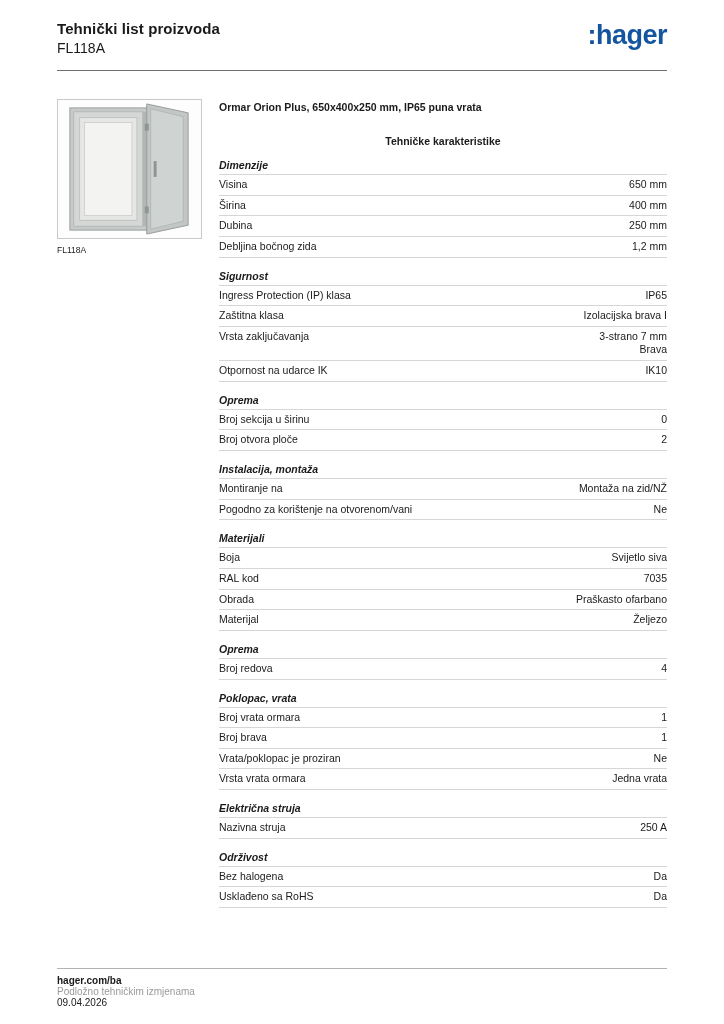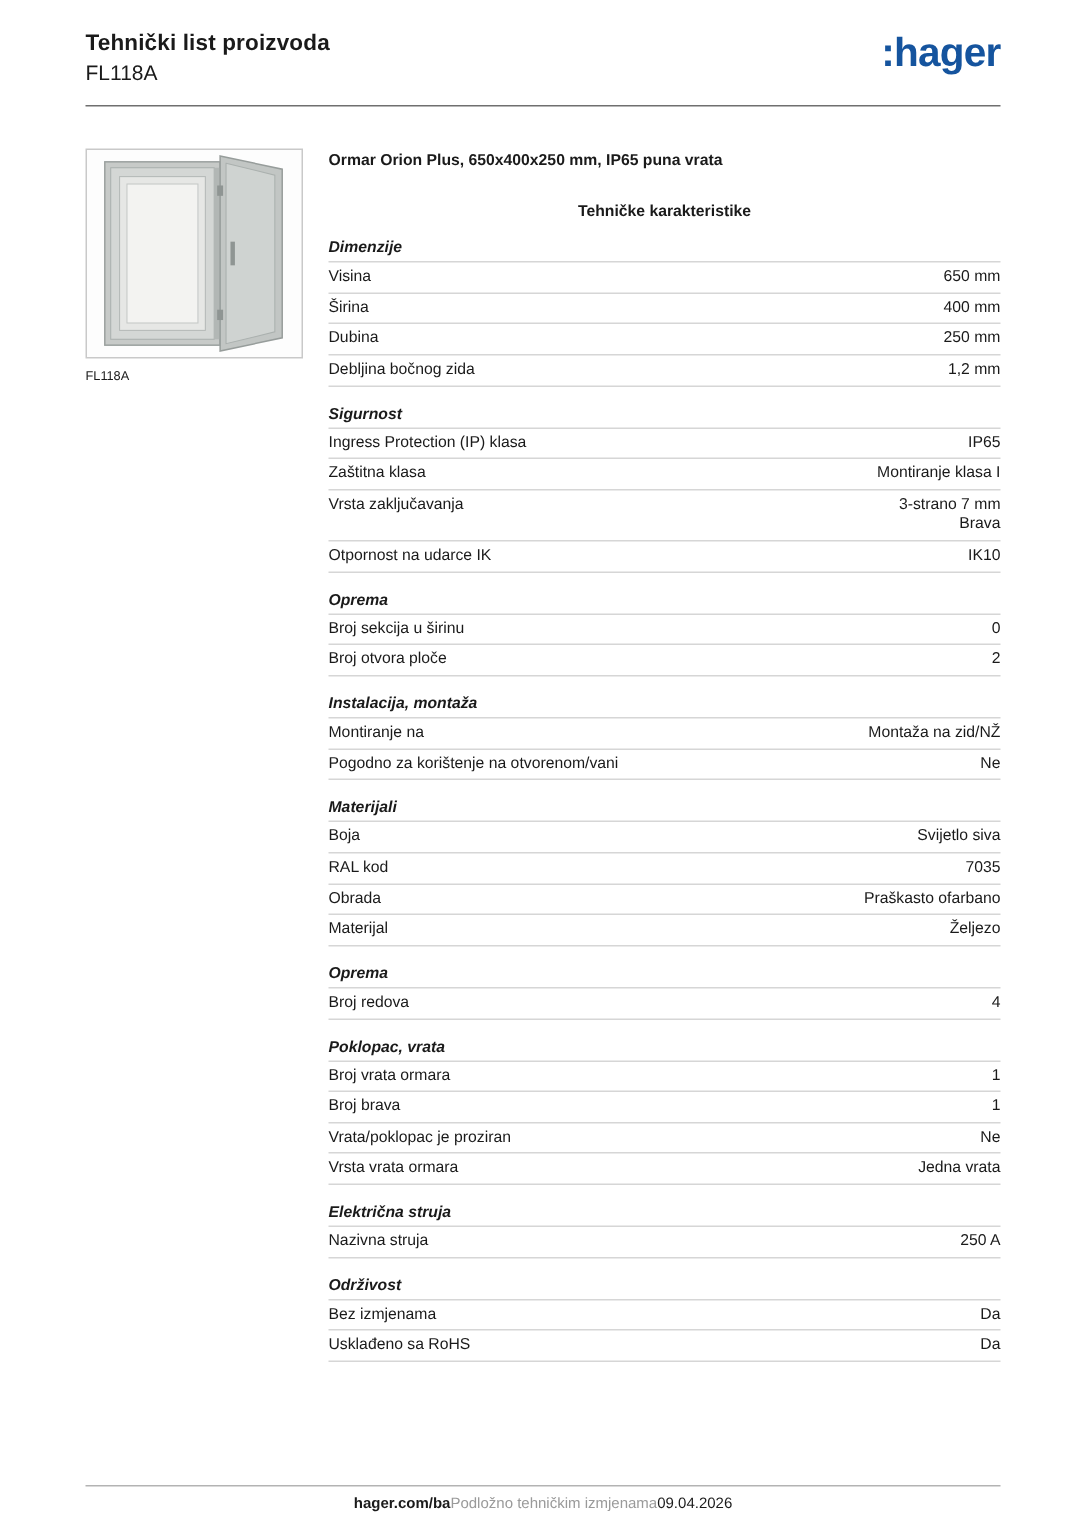--- a/index.html
+++ b/index.html
@@ -46,22 +46,23 @@
     font-size:10.5px; line-height:1.3;
   }
   .row .label { text-align:center; padding-right:10px; }
   .row .value { text-align:right; white-space:pre-line; max-width:48%; }
 
   
   .footer {
     position:absolute; left:57px; right:57px; bottom:16px;
     border-top:1px solid #b3b3b3;
     padding-top:6px;
-    display:flex; justify-content:center; align-items:baseline;
+    display:flex; justify-content:space-between; align-items:baseline;
     font-size:10px;
+    flex-direction:column;
   }
   .footer .site { font-weight:bold; }
   .footer .note { color:#9a9a9a; }
   .footer .date { font-weight:normal; }
 </style>
 </head>
 <body>
 
 <div class="page">
 
@@ -127,21 +128,21 @@
           </div>
           <div class="section">
             <div class="section-title">Sigurnost</div>
             <div class="rows">
               <div class="row">
                 <span class="label">Ingress Protection (IP) klasa</span>
                 <span class="value">IP65</span>
               </div>
               <div class="row">
                 <span class="label">Zaštitna klasa</span>
-                <span class="value">Montiranje klasa I</span>
+                <span class="value">Izolacijska brava I</span>
               </div>
               <div class="row">
                 <span class="label">Vrsta zaključavanja</span>
                 <span class="value">3-strano 7 mm
 Brava</span>
               </div>
               <div class="row">
                 <span class="label">Otpornost na udarce IK</span>
                 <span class="value">IK10</span>
               </div>
@@ -230,21 +231,21 @@
               <div class="row">
                 <span class="label">Nazivna struja</span>
                 <span class="value">250 A</span>
               </div>
             </div>
           </div>
           <div class="section">
             <div class="section-title">Održivost</div>
             <div class="rows">
               <div class="row">
-                <span class="label">Bez izmjenama</span>
+                <span class="label">Bez halogena</span>
                 <span class="value">Da</span>
               </div>
               <div class="row">
                 <span class="label">Usklađeno sa RoHS</span>
                 <span class="value">Da</span>
               </div>
             </div>
           </div>
         </div>
     </div>

